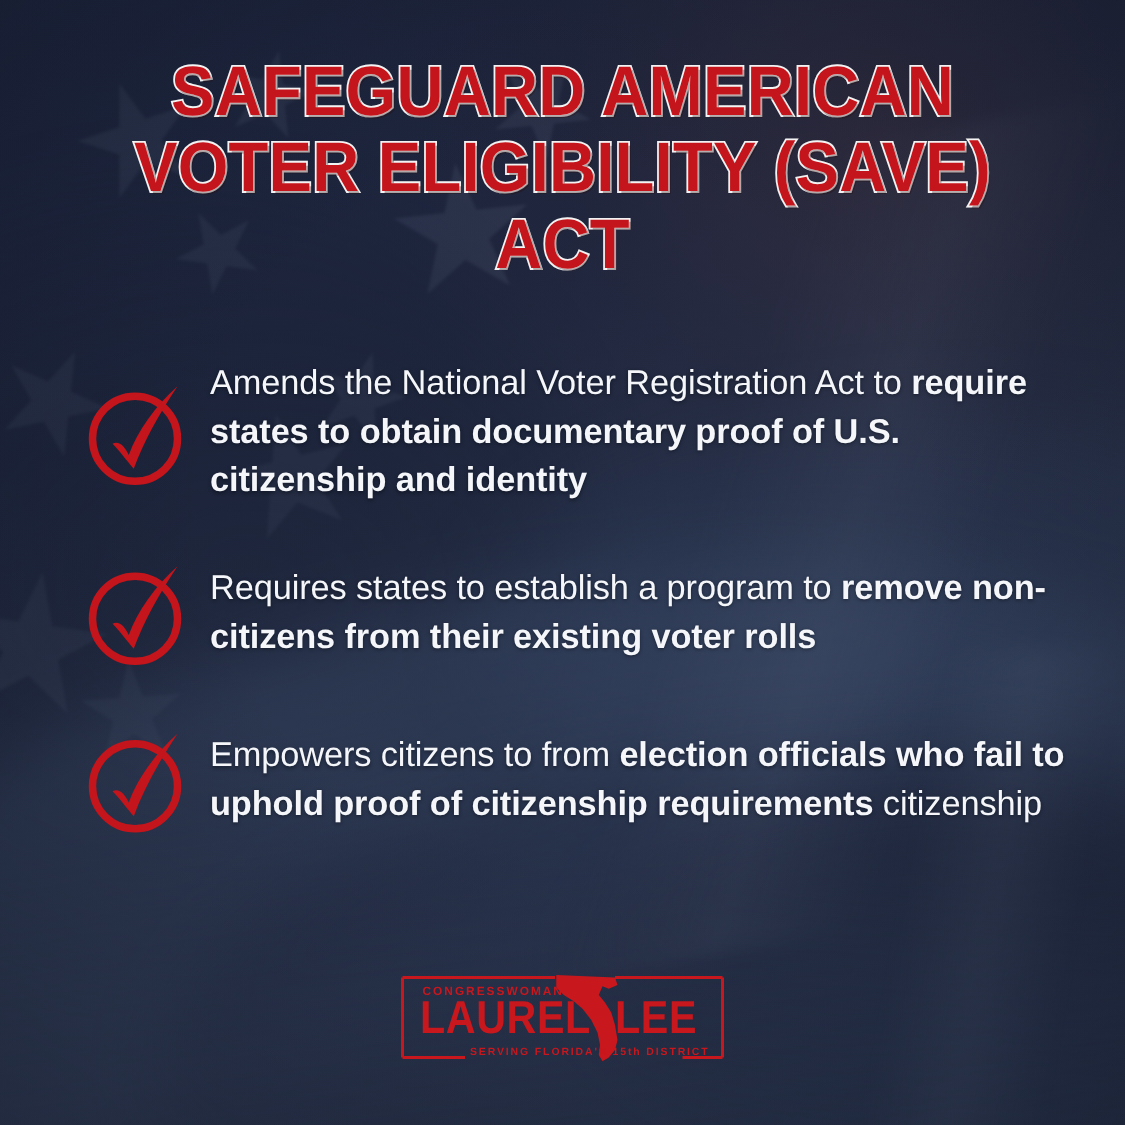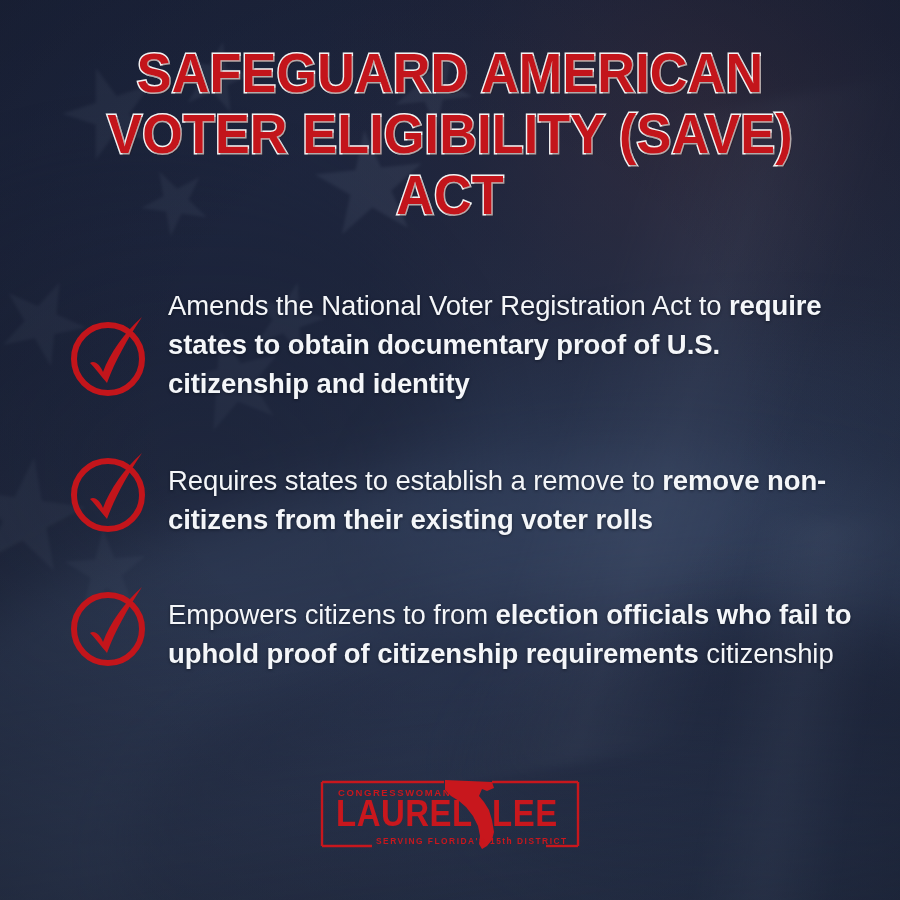--- a/index.html
+++ b/index.html
@@ -132,21 +132,21 @@
   }
 
   .bullets {
     position: absolute;
     top: 278px;
     left: 62px;
     right: 40px;
   }
   .bullet {
     display: flex;
-    align-items: flex-end;
+    align-items: center;
     margin-bottom: 28px;
   }
   .bullet:nth-child(2) { margin-bottom: 26px; }
 
   .check-wrap {
     flex: 0 0 auto;
     width: 96px;
     height: 96px;
     margin-top: 12px;
     margin-right: 10px;
@@ -230,21 +230,21 @@
         <div class="bullet-text"><span>Amends the National Voter Registration Act to </span><b>require states to obtain documentary proof of U.S. citizenship and identity</b></div>
       </div>
 
       <div class="bullet">
         <span class="check-wrap">
           <svg viewBox="0 0 96 96" aria-hidden="true">
             <circle cx="46" cy="52" r="34" fill="none" stroke="#C3151B" stroke-width="6"></circle>
             <path d="M28 56 C33 53 38 58 41 65 C48 46 62 26 80 10 C66 31 53 54 45 76 C39 69 33 61 28 56 Z" fill="#C3151B"></path>
           </svg>
         </span>
-        <div class="bullet-text"><span>Requires states to establish a remove to </span><b>remove non-citizens from their existing voter rolls</b></div>
+        <div class="bullet-text"><span>Requires states to establish a program to </span><b>remove non-citizens from their existing voter rolls</b></div>
       </div>
 
       <div class="bullet">
         <span class="check-wrap">
           <svg viewBox="0 0 96 96" aria-hidden="true">
             <circle cx="46" cy="52" r="34" fill="none" stroke="#C3151B" stroke-width="6"></circle>
             <path d="M28 56 C33 53 38 58 41 65 C48 46 62 26 80 10 C66 31 53 54 45 76 C39 69 33 61 28 56 Z" fill="#C3151B"></path>
           </svg>
         </span>
         <div class="bullet-text"><span>Empowers citizens to from </span><b>election officials who fail to uphold proof of citizenship requirements</b><span> citizenship</span></div>

